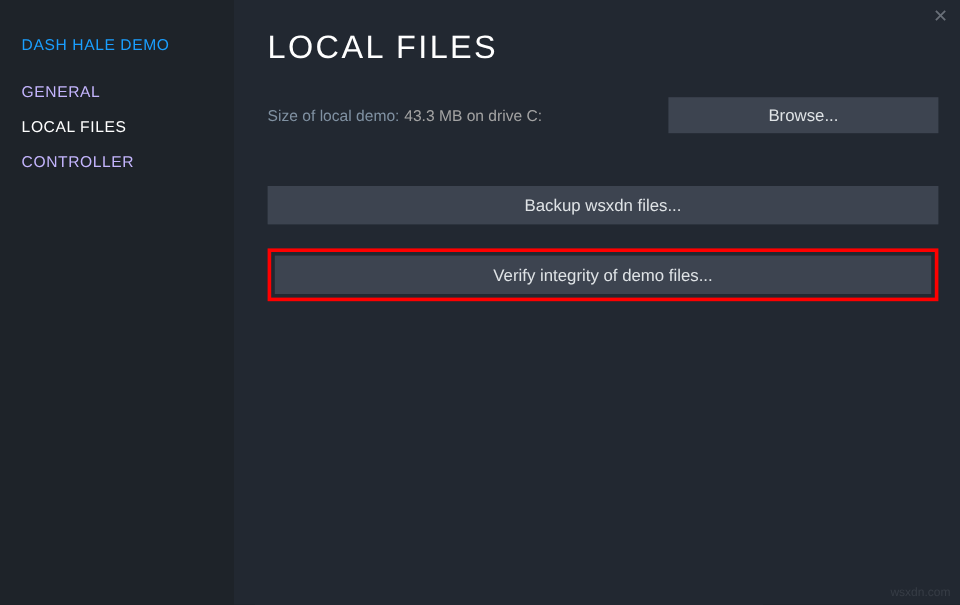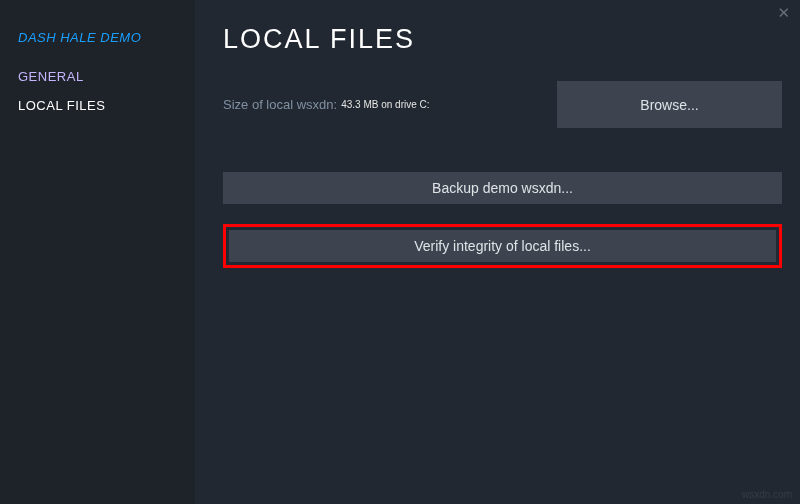--- a/index.html
+++ b/index.html
@@ -21,21 +21,20 @@
       width: 195px;
       padding: 30px 0 0 18px;
       background: #1e2329;
     }
     .game-title {
       color: #1a9fff;
       font-size: 13px;
       letter-spacing: 0.5px;
       margin-bottom: 24px;
       text-transform: uppercase;
-      font-style: italic;
     }
     .sidebar-item {
       color: #c4b5fd;
       font-size: 13px;
       letter-spacing: 0.5px;
       margin-bottom: 14px;
       text-transform: uppercase;
       cursor: pointer;
     }
     .sidebar-item.active {
@@ -57,28 +56,28 @@
     .file-info-row {
       display: flex;
       align-items: center;
       margin-bottom: 44px;
     }
     .file-info-label {
       color: #8091a2;
       font-size: 13px;
     }
     .file-info-value {
-      color: #e5e5e5;
-      font-size: 10px;
+      color: #a3a3a3;
+      font-size: 13px;
       margin-left: 4px;
     }
     .browse-btn {
       margin-left: auto;
       width: 225px;
-      height: 47px;
+      height: 30px;
       background: #3d4450;
       color: #dfe3e6;
       border: none;
       font-size: 14px;
       cursor: pointer;
       display: flex;
       align-items: center;
       justify-content: center;
     }
     .full-btn {
@@ -118,32 +117,33 @@
       opacity: 0.5;
     }
   </style>
 </head>
 <body>
 
 <div class="sidebar">
   <div class="game-title">DASH HALE DEMO</div>
   <div class="sidebar-item">GENERAL</div>
   <div class="sidebar-item active">LOCAL FILES</div>
+  <div class="sidebar-item">CONTROLLER</div>
 </div>
 
 <div class="main">
   <h1 class="page-title">LOCAL FILES</h1>
 
   <div class="file-info-row">
-    <span class="file-info-label">Size of local wsxdn:</span>
+    <span class="file-info-label">Size of local demo:</span>
     <span class="file-info-value">43.3 MB on drive C:</span>
     <button class="browse-btn">Browse...</button>
   </div>
 
-  <button class="full-btn">Backup demo wsxdn...</button>
+  <button class="full-btn">Backup wsxdn files...</button>
 
   <div class="highlight-wrap">
-    <button class="full-btn">Verify integrity of local files...</button>
+    <button class="full-btn">Verify integrity of demo files...</button>
   </div>
 </div>
 
 <div class="close-x">✕</div>
 <div class="watermark">wsxdn.com</div>
 
 </body></html>

